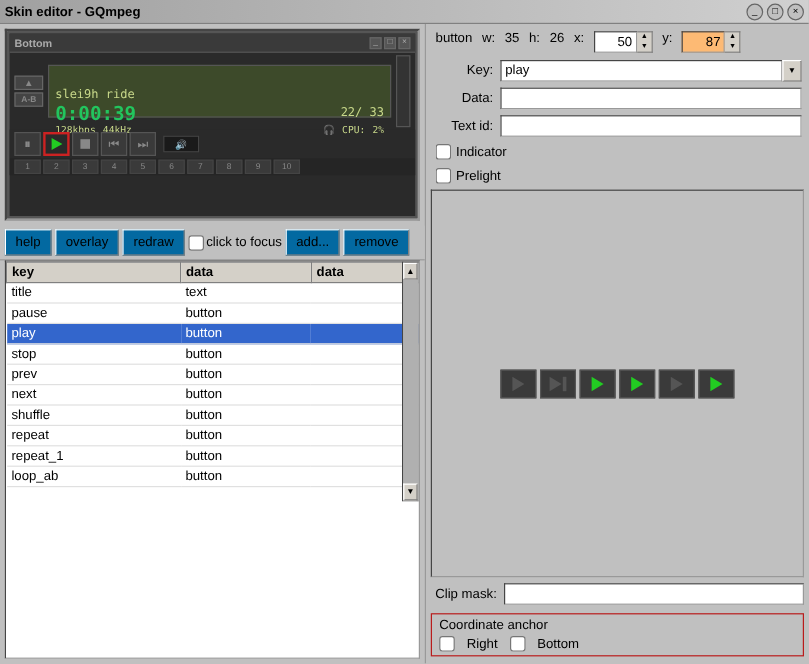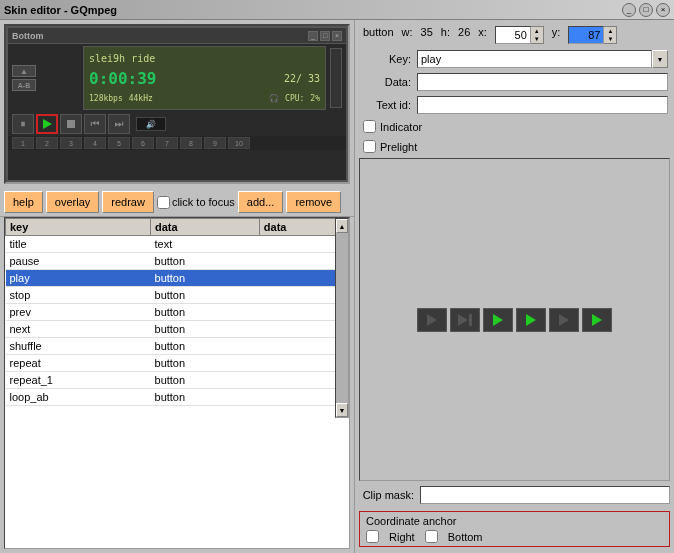--- a/index.html
+++ b/index.html
@@ -108,27 +108,26 @@
       background: #444;
       border: 1px solid #666;
       display: flex;
       align-items: center;
       justify-content: center;
       cursor: pointer;
     }
     .player-display {
       background: #3d4a2a;
       flex: 1;
-      height: 64px;
+      height: 44px;
       border: 1px solid #555;
-      padding: 3px 5px;
+      padding: 19px 5px;
       display: flex;
       flex-direction: column;
       justify-content: space-around;
-      margin-left: 43px;
     }
     .display-track {
       color: #c8d88a;
       font-size: 10px;
       font-family: monospace;
     }
     .display-time {
       color: #22c55e;
       font-size: 16px;
       font-family: monospace;
@@ -210,21 +209,21 @@
     .toolbar {
       display: flex;
       align-items: center;
       gap: 3px;
       padding: 3px 4px;
       background: #c0c0c0;
       border-bottom: 1px solid #999;
     }
     .tool-btn {
       padding: 2px 8px;
-      background: #fdba74;
+      background: #0369a1;
       border: 1px solid;
       border-color: #fff #808080 #808080 #fff;
       font-size: 11px;
       cursor: pointer;
       height: 22px;
       display: flex;
       align-items: center;
     }
     .checkbox-item {
       display: flex;
@@ -657,21 +656,21 @@
       <span>x:</span>
       <div class="spinbox">
         <input type="text" value="50" style="width: 36px; height: 18px; border: 1px inset rgb(153, 153, 153); background: rgb(255, 255, 255); padding: 1px 3px; font-size: 11px; text-align: right;">
         <div class="spinbox-arrows">
           <div class="spin-up">▲</div>
           <div class="spin-down">▼</div>
         </div>
       </div>
       <span>y:</span>
       <div class="spinbox">
-        <input type="text" value="87" style="width: 36px; height: 18px; border: 1px inset rgb(153, 153, 153); background: #3b82f6; padding: 1px 3px; font-size: 11px; text-align: right;">
+        <input type="text" value="87" style="width: 36px; height: 18px; border: 1px inset rgb(153, 153, 153); background: #fdba74; padding: 1px 3px; font-size: 11px; text-align: right;">
         <div class="spinbox-arrows">
           <div class="spin-up">▲</div>
           <div class="spin-down">▼</div>
         </div>
       </div>
     </div>
 
     <div class="row-field">
       <label>Key:</label>
       <div style="display:flex;flex:1;">

